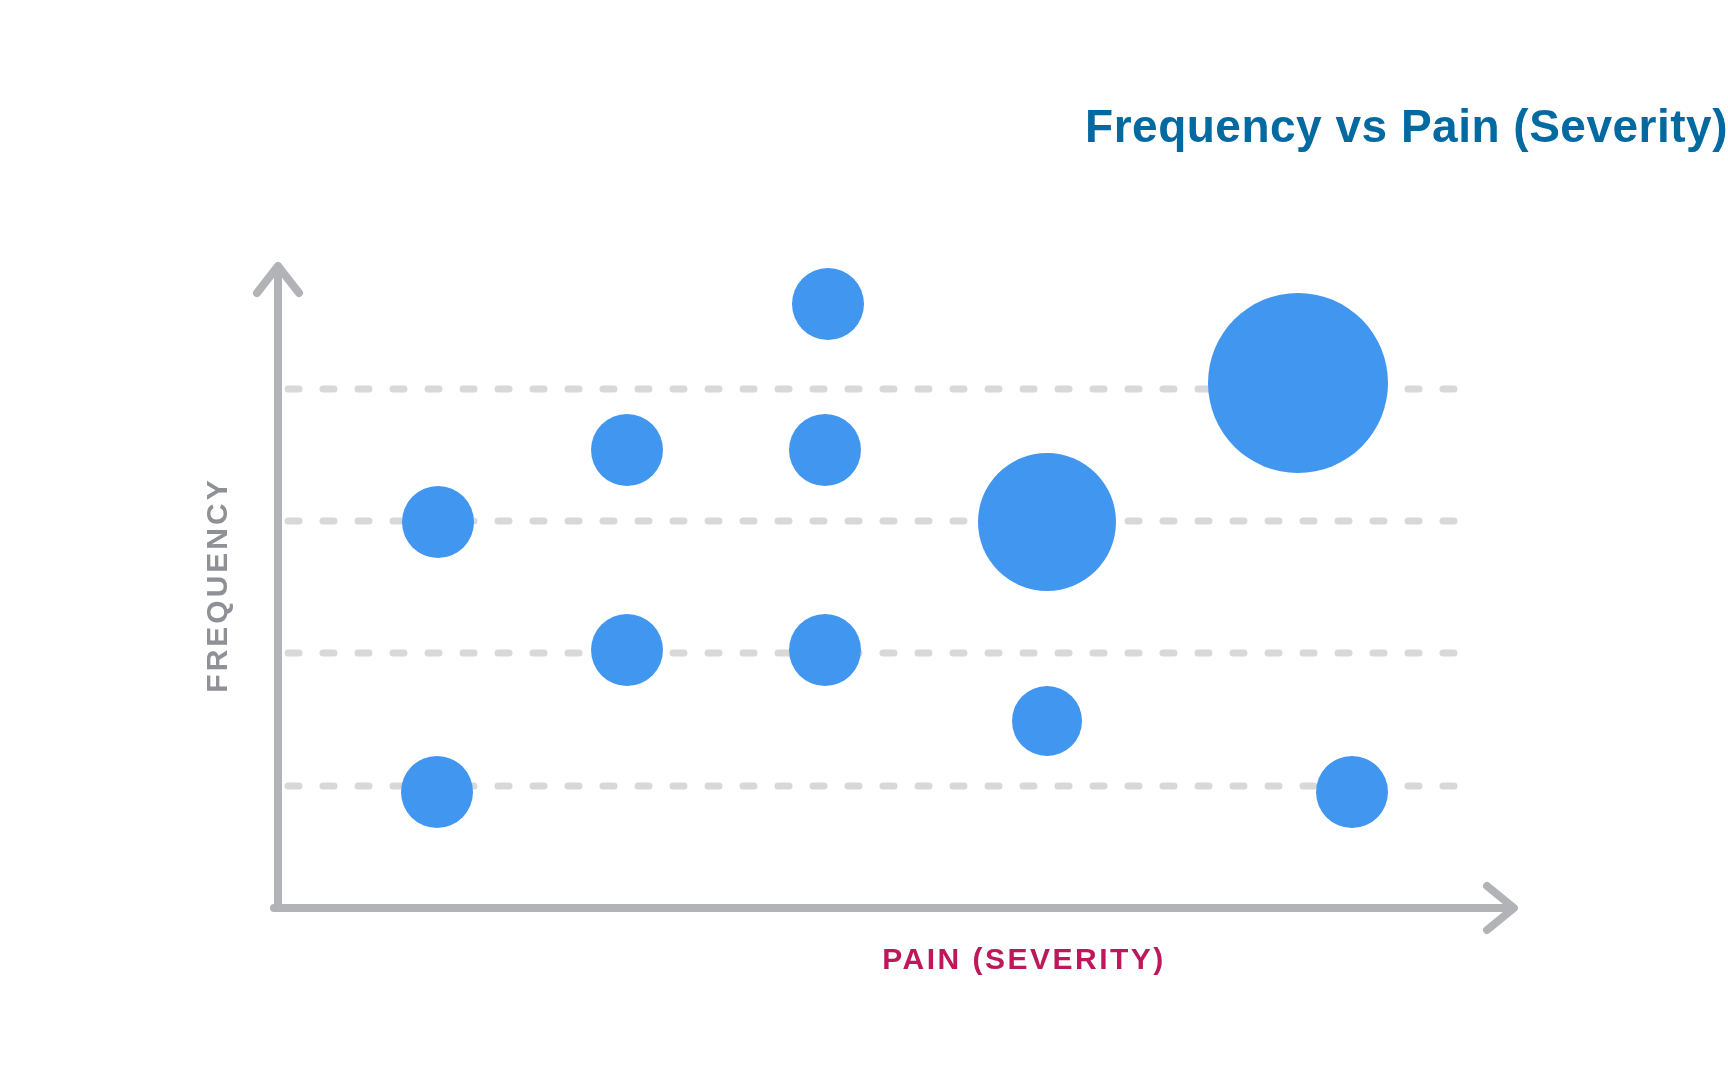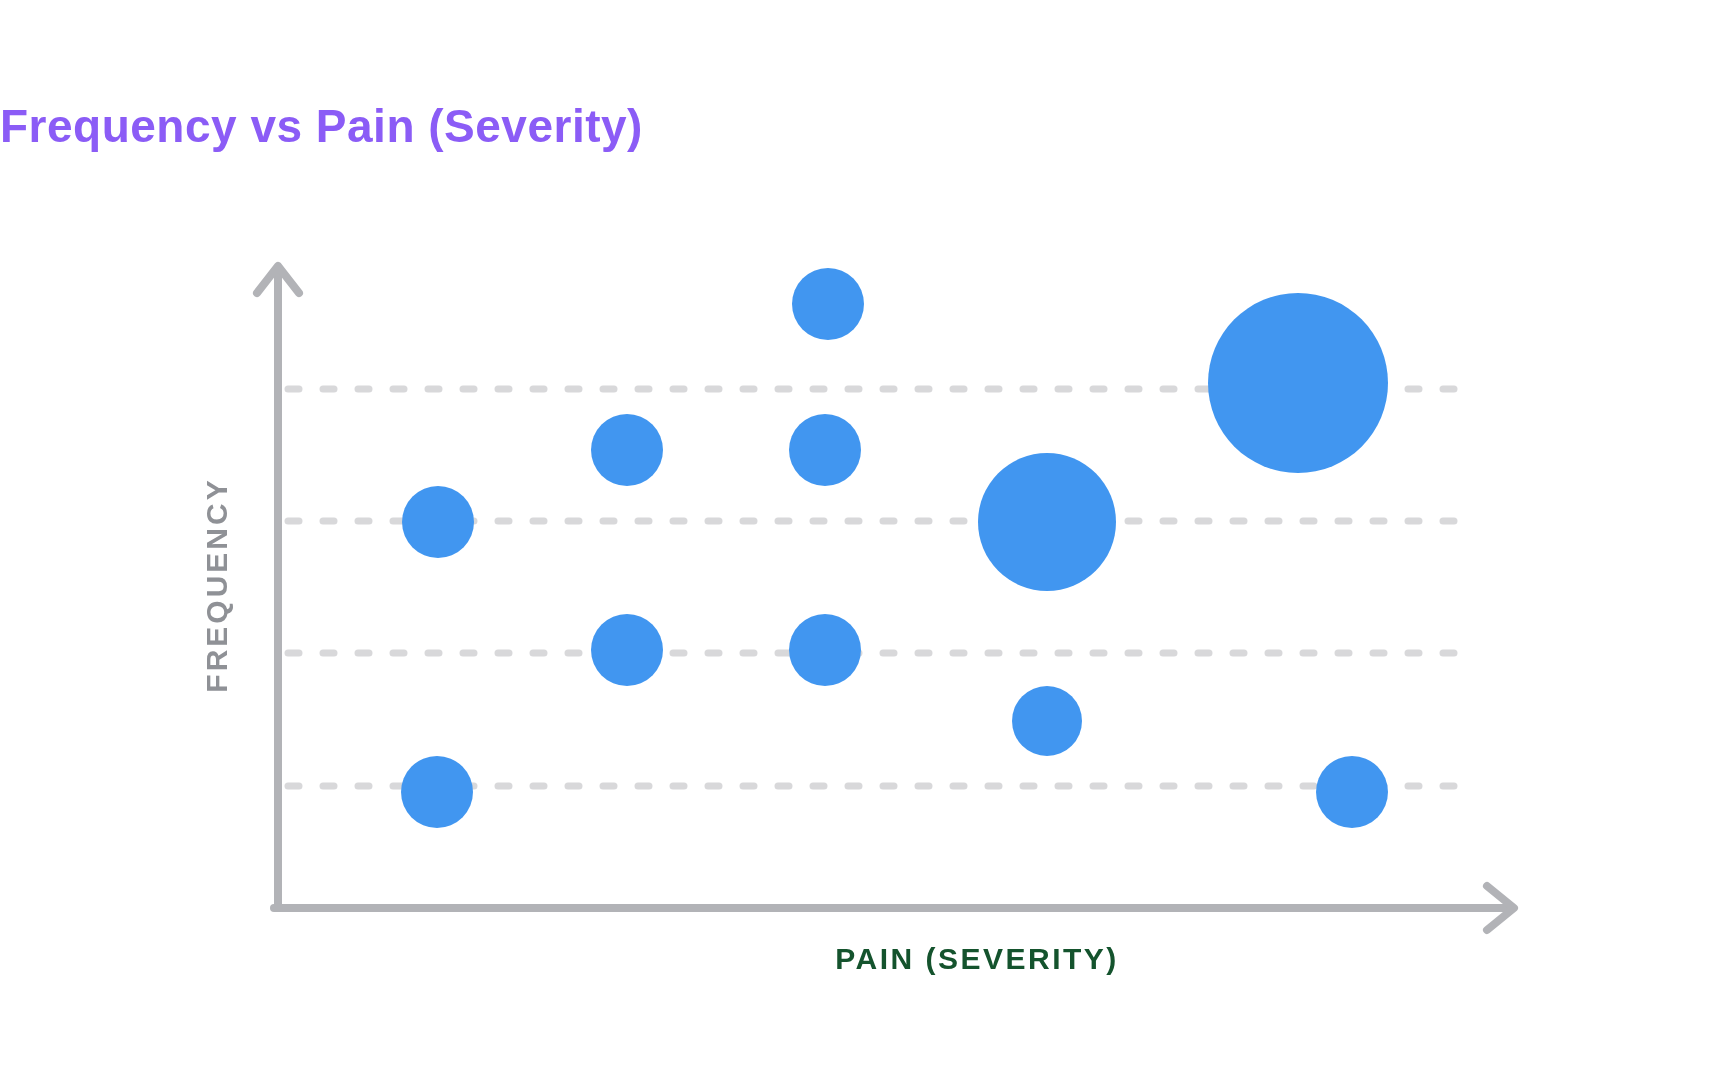--- a/index.html
+++ b/index.html
@@ -9,35 +9,35 @@
     height: 1080px;
     background: #ffffff;
     overflow: hidden;
     font-family: "Liberation Sans", sans-serif;
   }
   .chart-title {
     position: absolute;
     top: 99px;
     left: 0;
     width: 100%;
-    text-align: left;
+    text-align: right;
     font-size: 46px;
     font-weight: 700;
     letter-spacing: 0.5px;
-    color: #8b5cf6;
+    color: #0369a1;
   }
   .x-axis-label {
     position: absolute;
     top: 942px;
-    left: 977px;
+    left: 1024px;
     transform: translateX(-50%);
     font-size: 30px;
     font-weight: 600;
     letter-spacing: 2.5px;
-    color: #14532d;
+    color: #be185d;
     white-space: nowrap;
   }
   .y-axis-label {
     position: absolute;
     top: 585px;
     left: 217px;
     transform: translate(-50%, -50%) rotate(-90deg);
     font-size: 30px;
     font-weight: 600;
     letter-spacing: 3px;

